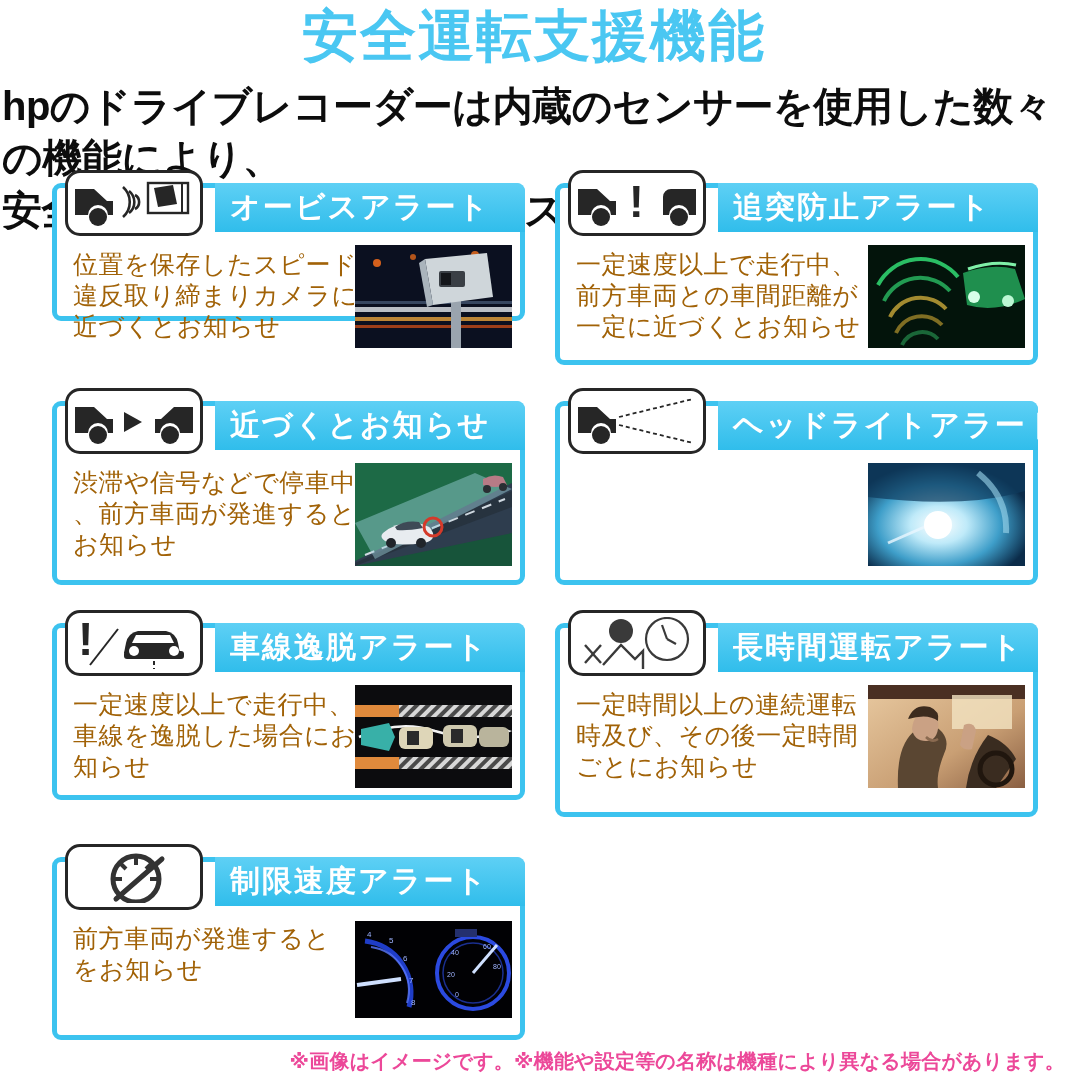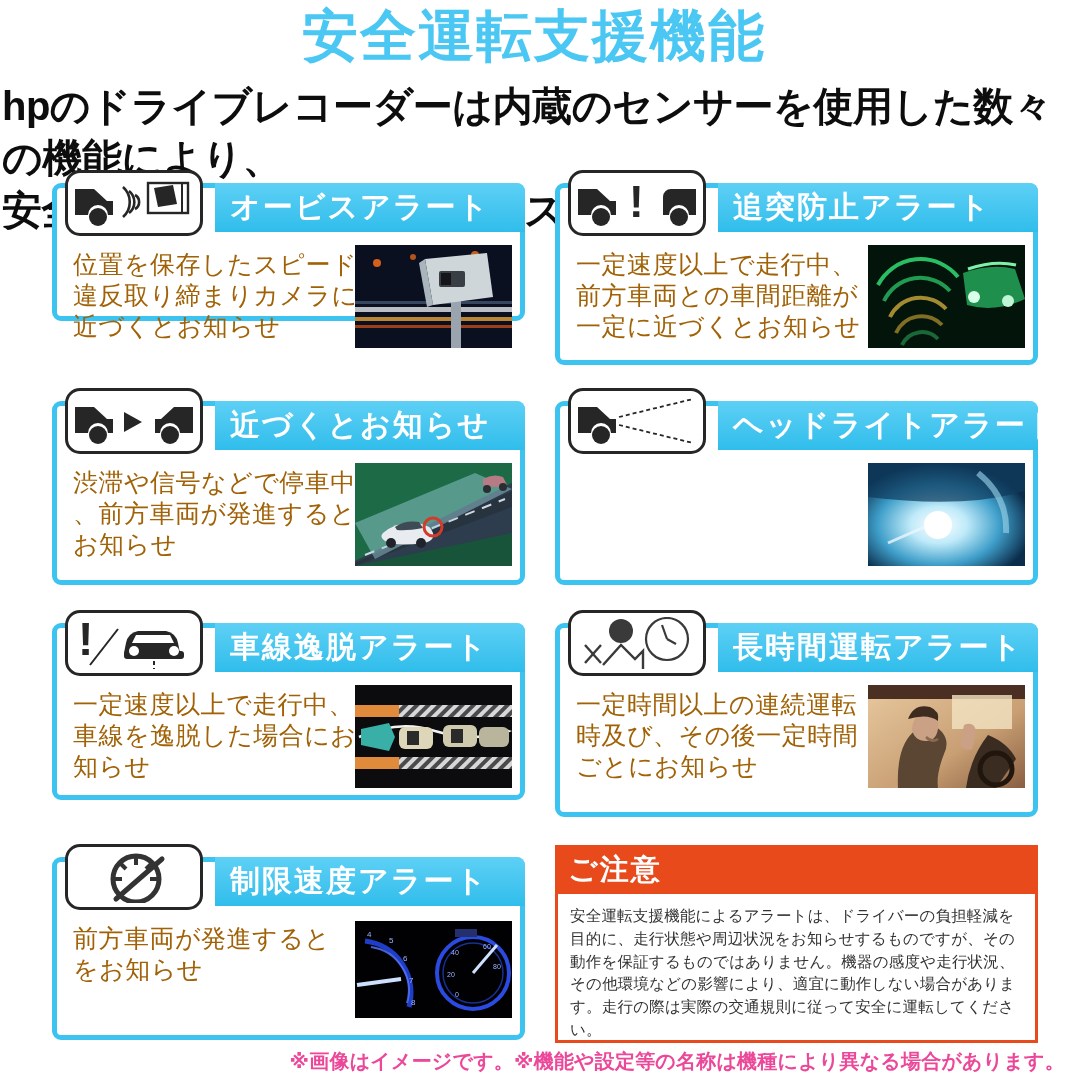--- a/index.html
+++ b/index.html
@@ -326,27 +326,16 @@
             <text x="92" y="56">20</text>
             <text x="100" y="76">0</text>
           <text x="128" y="28">60</text>
             <text x="138" y="48">80</text>
         </g>
         <rect x="100" y="8" width="22" height="8" fill="#24306e"></rect>
       </svg>
     </div>
   </div>
 
-  <div class="caution">
-    <div class="caution-header">
-      <span class="caution-title">ご注意</span>
-    </div>
-    <div class="caution-body">安全運転支援機能によるアラートは、ドライバーの負担軽減を
-目的に、走行状態や周辺状況をお知らせするものですが、その
-動作を保証するものではありません。機器の感度や走行状況、
-その他環境などの影響により、適宜に動作しない場合がありま
-す。走行の際は実際の交通規則に従って安全に運転してくださ
-い。</div>
-  </div>
 
   <div class="footnote">※画像はイメージです。※機能や設定等の名称は機種により異なる場合があります。</div>
 
 </div>
 
 </body></html>

